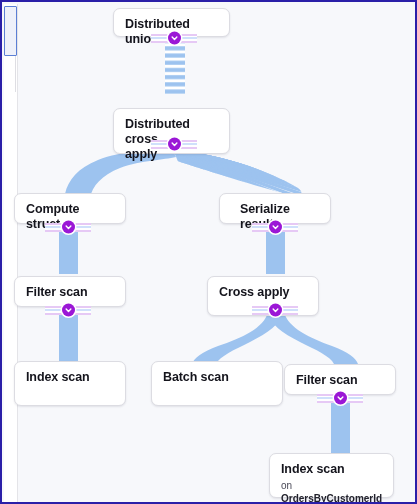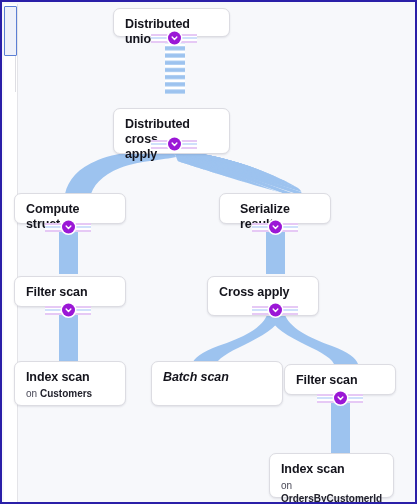--- a/index.html
+++ b/index.html
@@ -187,27 +187,23 @@
     <div class="node" style="left:12px;top:274px;width:112px;height:31px;">
       <div class="title">Filter scan</div>
     </div>
 
     <div class="node" style="left:205px;top:274px;width:112px;height:40px;">
       <div class="title">Cross apply</div>
     </div>
 
     <div class="node" style="left:12px;top:359px;width:112px;height:45px;">
       <div class="title">Index scan</div>
-      <div class="subtitle">
-        <span>on</span>
-        <b>Customers</b>
-      </div>
-    </div>
-
-    <div class="node" style="left:149px;top:359px;width:132px;height:45px;font-style:italic;">
+    </div>
+
+    <div class="node" style="left:149px;top:359px;width:132px;height:45px;">
       <div class="title">Batch scan</div>
     </div>
 
     <div class="node" style="left:282px;top:362px;width:112px;height:31px;">
       <div class="title">Filter scan</div>
     </div>
 
     <div class="node" style="left:267px;top:451px;width:125px;height:45px;">
       <div class="title">Index scan</div>
       <div class="subtitle">

